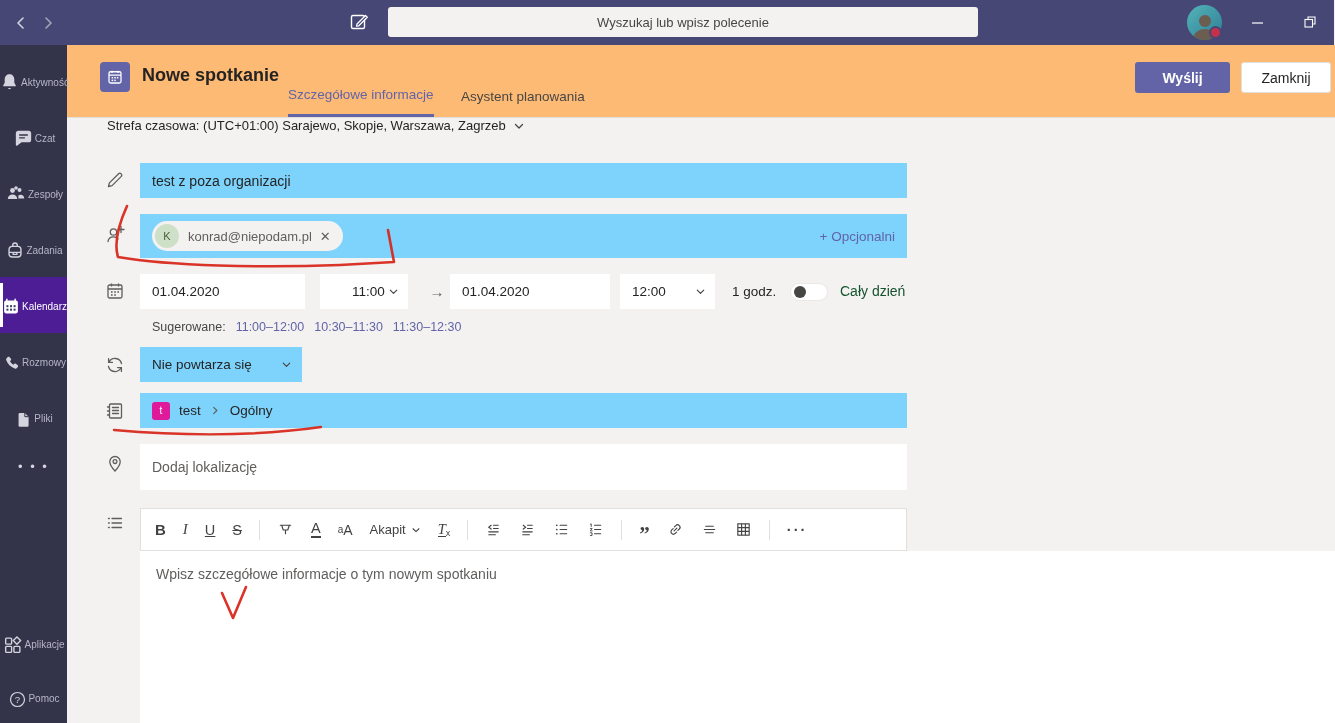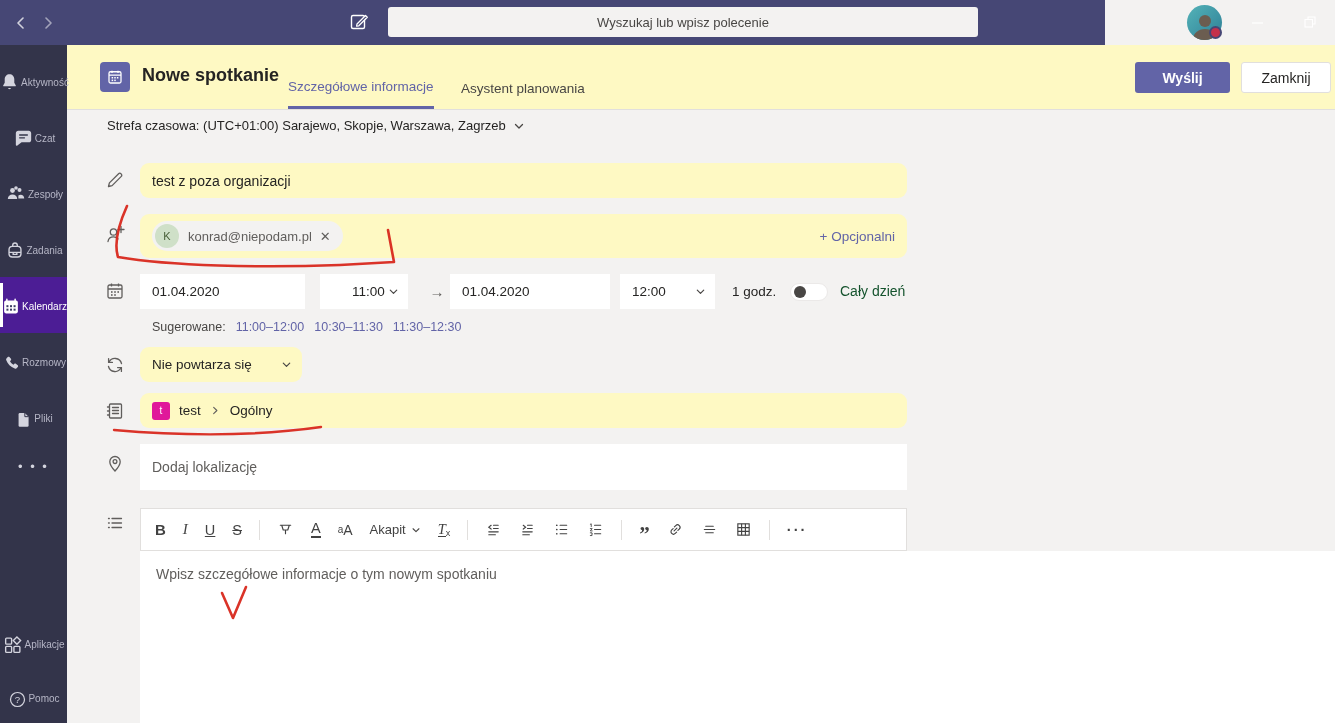--- a/index.html
+++ b/index.html
@@ -1,20 +1,20 @@
 <!DOCTYPE html>
 <html><head>
 <meta charset="utf-8">
 <style>
   * { margin:0; padding:0; box-sizing:border-box; }
   html,body { width:1335px; height:723px; overflow:hidden; }
   body { font-family:"Liberation Sans", sans-serif; background:#f3f2f1; position:relative; color:#252423; }
 
   
-  .topbar { position:absolute; left:0; top:0; width:1105px; height:45px; background:#464775; z-index:5; }
+  .topbar { position:absolute; left:0; top:0; width:1334px; height:45px; background:#464775; z-index:5; }
   .navarrow { position:absolute; top:12px; width:22px; height:22px; color:#fff; opacity:.75; display:flex; align-items:center; justify-content:center; }
   .nav-back { left:10px; } .nav-fwd { left:37px; opacity:.5; }
   .compose { position:absolute; left:348px; top:11px; width:22px; height:22px; color:#fff; }
   .searchbox { position:absolute; left:388px; top:7px; width:590px; height:30px; background:#f3f2f1; border:none; border-radius:3px; text-align:center; font-size:13px; color:#3b3a39; font-family:"Liberation Sans",sans-serif; outline:none; }
   .searchbox::placeholder { color:#484644; opacity:1; }
   .avatar { position:absolute; left:1187px; top:5px; width:35px; height:35px; border-radius:50%; background:linear-gradient(135deg,#54b3b8,#2e7f96); overflow:hidden; }
   .avatar svg { position:absolute; left:3px; top:5px; }
   .status-badge { position:absolute; left:1209px; top:26px; width:13px; height:13px; border-radius:50%; background:#c4314b; border:2px solid #464775; z-index:6; }
   .winbtn { position:absolute; top:10px; width:26px; height:24px; display:flex; align-items:center; justify-content:center; color:#fff; }
   .win-min { left:1244px; } .win-restore { left:1297px; }
@@ -27,34 +27,34 @@
   .rail-item.first { margin-top:8px; }
   .rail-item.active { background:#4c1d95; color:#fff; }
   .rail-item.active .ric { color:#fff; }
   .rail-item.active::before { content:""; position:absolute; left:0; top:6px; bottom:6px; width:3px; background:#fff; }
   .rail-more { height:42px; color:#d4d4de; font-size:13px; letter-spacing:2px; display:flex; align-items:center; justify-content:center; cursor:pointer; }
   .rail-spacer { flex:1; }
 
   
   .main { position:absolute; left:67px; top:45px; width:1268px; height:678px; background:#f3f2f1; }
 
-  .hdr { position:absolute; left:0; top:0; width:100%; height:65px; border-bottom:1px solid #e1dfdd; background:#fef9c3; }
+  .hdr { position:absolute; left:0; top:0; width:100%; height:73px; border-bottom:1px solid #e1dfdd; background:#fdba74; }
   .cal-badge { position:absolute; left:33px; top:17px; width:30px; height:30px; background:#6264a7; border-radius:4px; display:flex; align-items:center; justify-content:center; color:#fff; }
   .pg-title { position:absolute; left:75px; top:20px; font-size:18px; font-weight:bold; color:#252423; }
   .tab { position:absolute; bottom:0; height:42px; display:flex; align-items:center; font-size:13.5px; cursor:pointer; }
   .tab-active { left:221px; color:#6264a7; border-bottom:3px solid #6264a7; }
   .tab-idle { left:394px; color:#484644; }
   .btn-send { position:absolute; right:105px; top:17px; width:95px; height:31px; background:#6264a7; color:#fff; border:none; border-radius:3px; font-size:14px; font-weight:bold; font-family:"Liberation Sans",sans-serif; cursor:pointer; }
   .btn-close { position:absolute; right:4px; top:17px; width:90px; height:31px; background:#fff; color:#252423; border:1px solid #e1dfdd; border-radius:3px; font-size:14px; font-family:"Liberation Sans",sans-serif; cursor:pointer; }
 
   .tz-row { position:absolute; left:40px; top:73px; display:flex; align-items:center; gap:7px; font-size:13px; color:#252423; cursor:pointer; }
   .chev { color:#484644; display:inline-flex; }
 
   .ficon { position:absolute; left:38px; color:#605e5c; }
-  .box { background:#fef9c3; position:absolute;border-radius:9px; }
+  .box { background:#7dd3fc; position:absolute; }
   .title-input { left:73px; top:118px; width:767px; height:35px; border:none; padding:0 12px; font-size:14px; color:#252423; font-family:"Liberation Sans",sans-serif; outline:none; }
 
   .attendees { left:73px; top:169px; width:767px; height:44px; display:flex; align-items:center; padding:0 12px; }
   .chip { height:30px; border-radius:15px; background:#f3f2f1; display:flex; align-items:center; cursor:default; }
   .chip-avatar { width:24px; height:24px; border-radius:50%; background:#cfe0c8; color:#49603a; font-size:11px; display:flex; align-items:center; justify-content:center; margin:3px; }
   .chip-mail { font-size:13px; color:#605e5c; padding:0 6px 0 6px; }
   .chip-x { font-size:13px; color:#605e5c; padding:0 12px 0 2px; cursor:pointer; }
   .optional { position:absolute; right:12px; font-size:13.5px; color:#6264a7; cursor:pointer; }
 
   .dtrow { position:absolute; left:73px; top:229px; width:900px; height:35px; }

